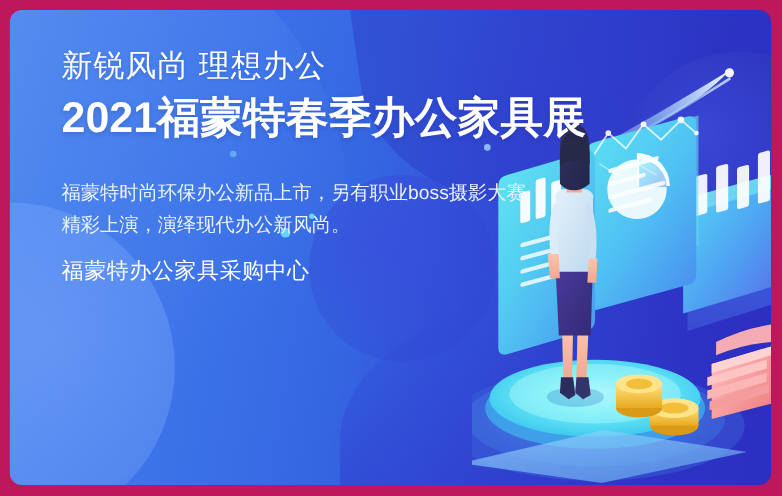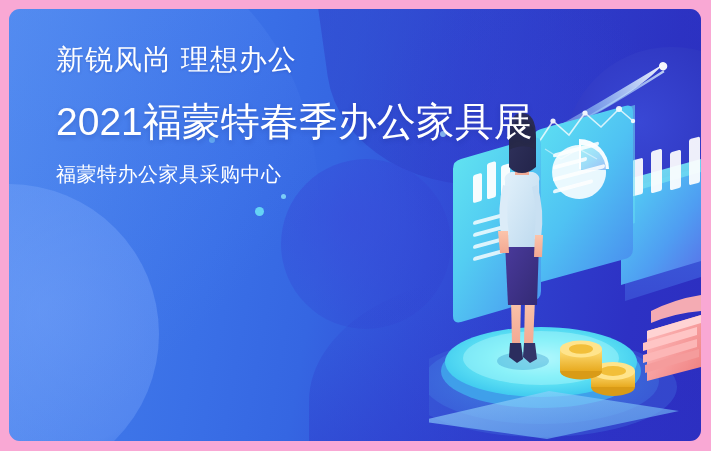--- a/index.html
+++ b/index.html
@@ -12,21 +12,21 @@
     height: 451px;
     overflow: hidden;
     font-family: "Liberation Sans", "DejaVu Sans", sans-serif;
   }
 
   
   #banner-frame {
     position: relative;
     width: 711px;
     height: 451px;
-    background: #f9a8d4;
+    background: #be185d;
     box-sizing: border-box;
     padding: 9px 10px 10px 9px;
   }
 
   
   #banner-canvas {
     position: relative;
     width: 692px;
     height: 432px;
     border-radius: 11px;
@@ -126,24 +126,24 @@
     font-size: 28px;
     font-weight: 400;
     letter-spacing: 1px;
     line-height: 1.2;
     white-space: nowrap;
     text-shadow: 0 1px 3px rgba(20,30,110,.18);
   }
   #headline-text {
     color: #ffffff;
     font-size: 39px;
-    font-weight: 400;
+    font-weight: 700;
     letter-spacing: 0px;
     line-height: 1.22;
-    margin-top: 21px;
+    margin-top: 7px;
     white-space: nowrap;
     text-shadow: 0 2px 5px rgba(20,30,110,.22);
   }
   #body-text {
     color: #eaf2ff;
     font-size: 17.5px;
     font-weight: 400;
     line-height: 1.62;
     margin-top: 30px;
     width: 432px;
@@ -393,19 +393,20 @@
       </svg>
     </div>
 
     <div class="dot" id="dot-1"></div>
     <div class="dot" id="dot-2"></div>
     <div class="dot" id="dot-4"></div>
 
     <div id="text-block">
       <div id="eyebrow-text">新锐风尚 理想办公</div>
       <div id="headline-text">2021福蒙特春季办公家具展</div>
+      <div id="body-text">福蒙特时尚环保办公新品上市，另有职业boss摄影大赛精彩上演，演绎现代办公新风尚。</div>
       <div id="footer-block">
         <div id="footer-line1">福蒙特办公家具采购中心</div>
       </div>
     </div>
 
   </div>
 </div>
 
 </body></html>

